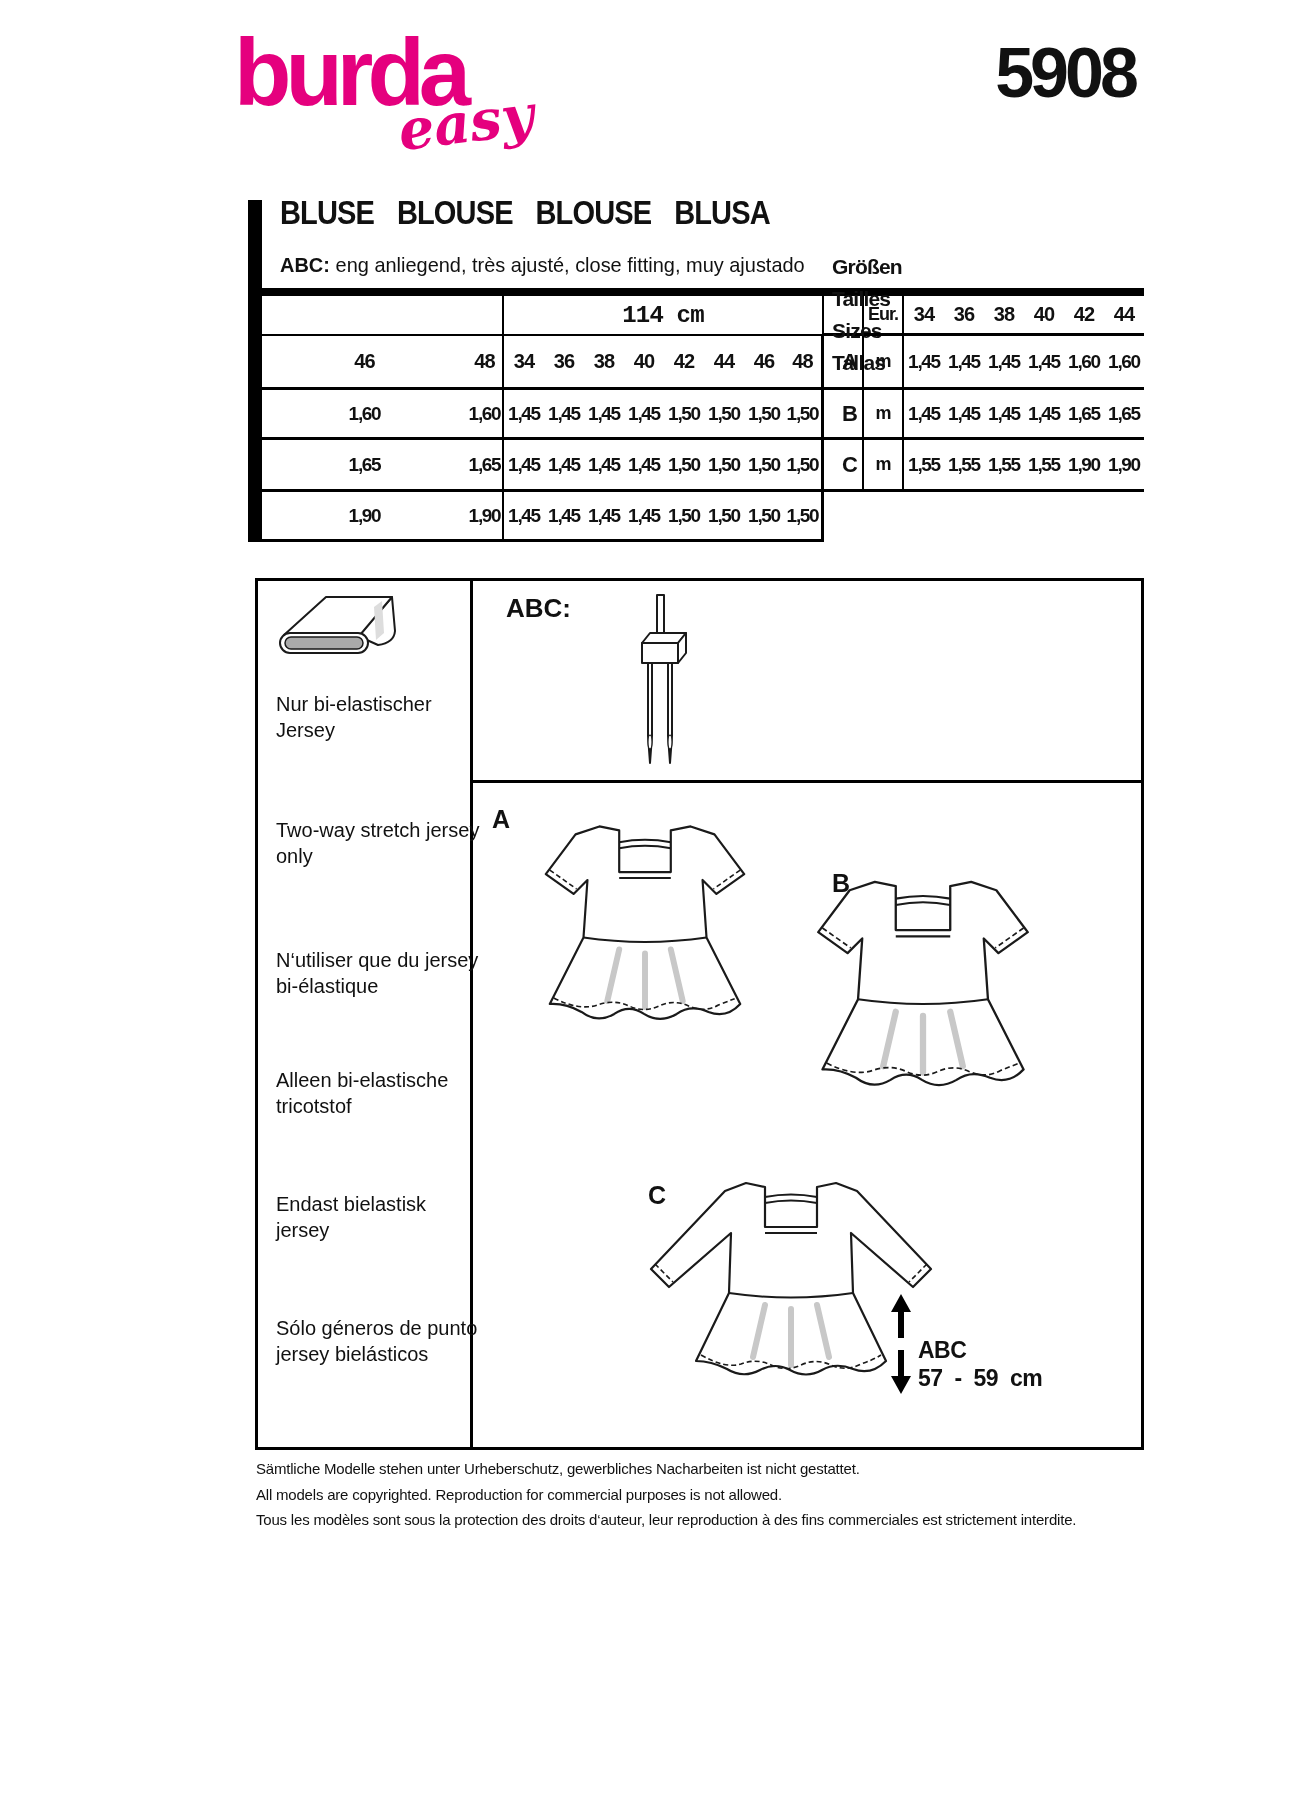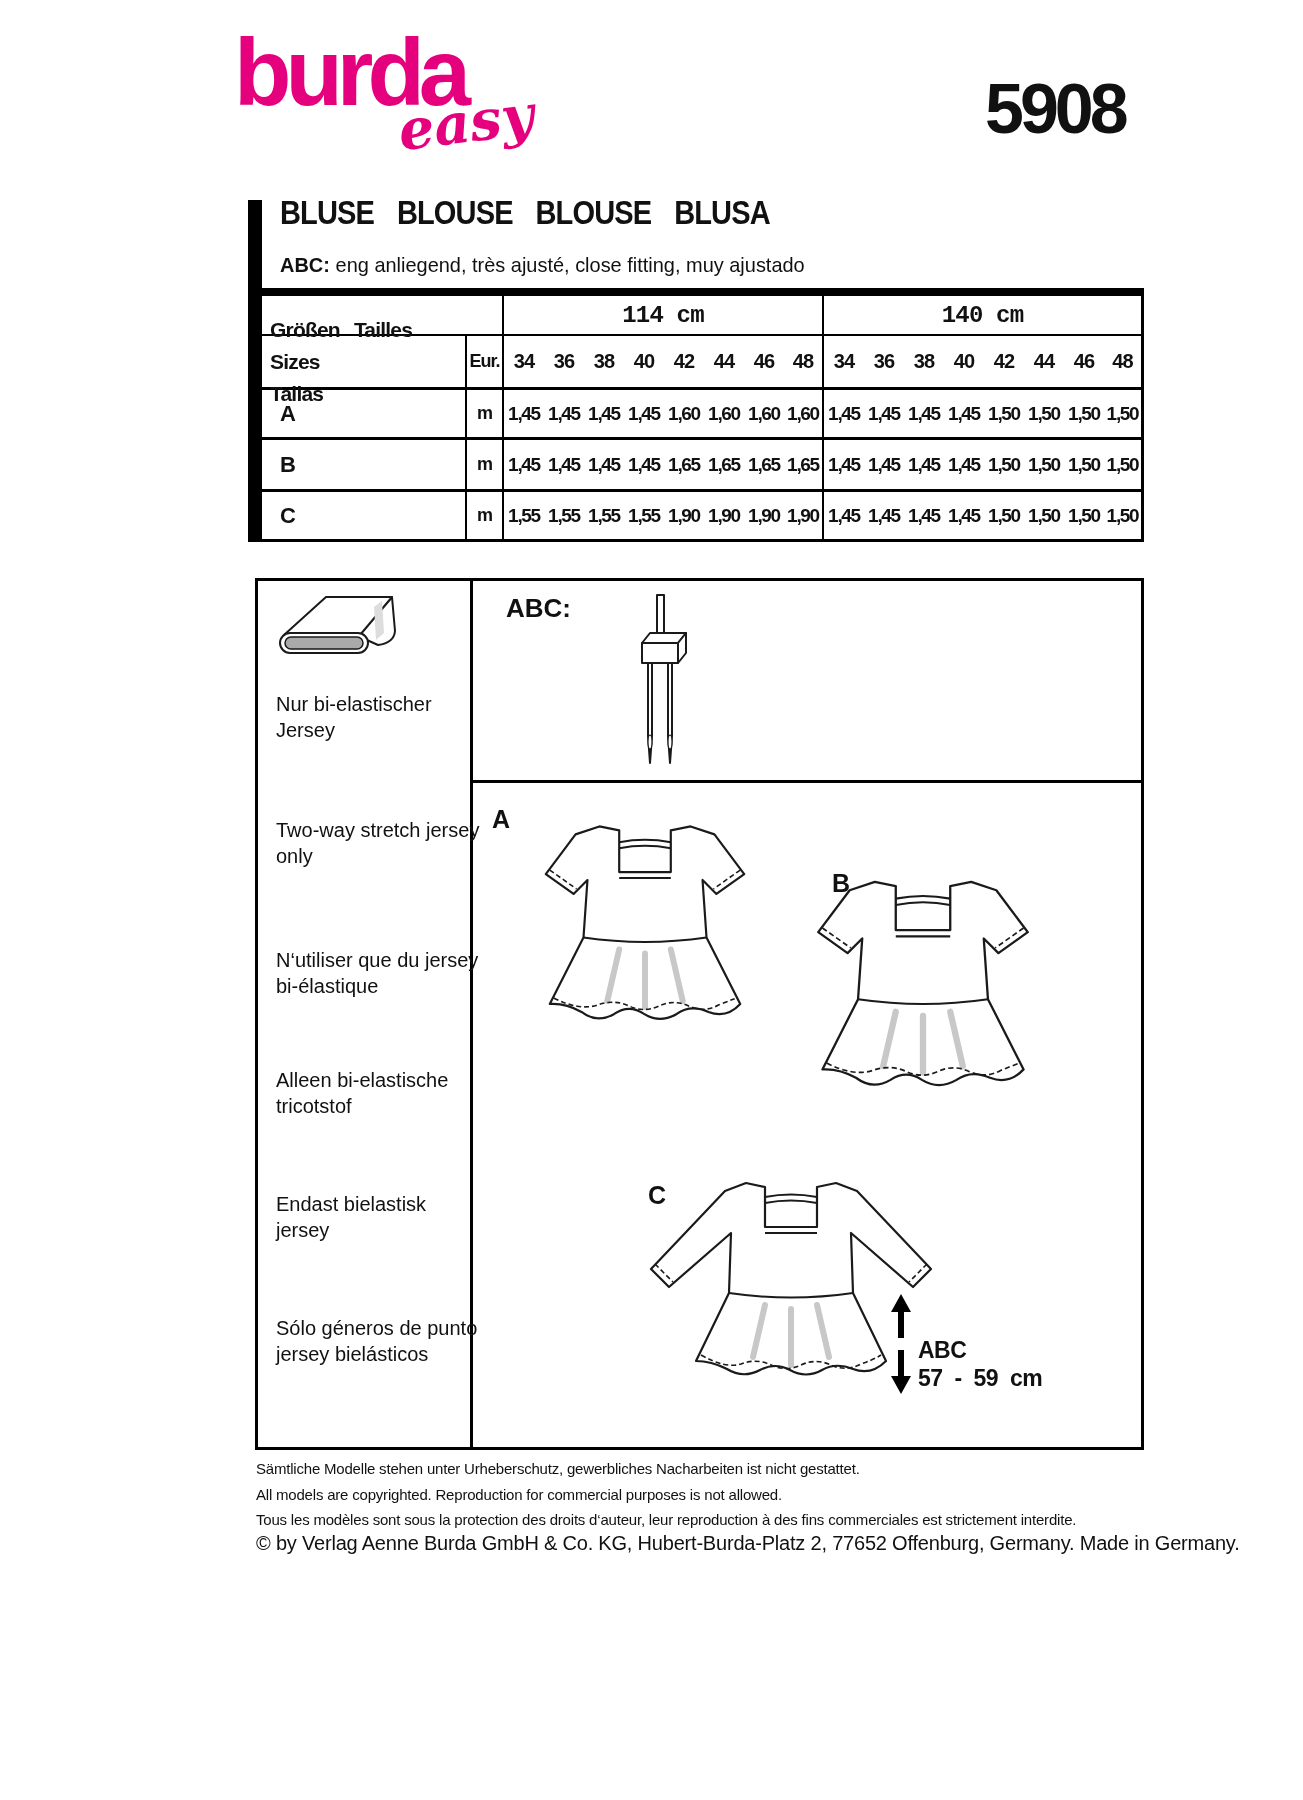--- a/index.html
+++ b/index.html
@@ -5,22 +5,22 @@
   html,body{margin:0;padding:0;background:#ffffff;}
   .page{position:relative;width:1303px;height:1800px;background:#ffffff;overflow:hidden;
         font-family:"Liberation Sans", sans-serif;color:#111;}
 
   
   .logo-burda{position:absolute;left:234px;top:26px;font-size:94px;font-weight:bold;
               letter-spacing:-6px;line-height:1;}
   .logo-easy{position:absolute;left:398px;top:94px;font-size:56px;font-weight:bold;
              font-style:italic;font-family:"DejaVu Serif", serif;line-height:1;
              transform:rotate(-7deg);}
-  .pattern-number{position:absolute;left:985px;top:38px;width:160px;text-align:left;
-                  font-size:70px;font-weight:bold;letter-spacing:-4px;line-height:1;margin-top:36px;}
+  .pattern-number{position:absolute;left:985px;top:38px;width:160px;text-align:center;
+                  font-size:70px;font-weight:bold;letter-spacing:-4px;line-height:1;}
 
   
   .title-bar{position:absolute;left:248px;top:200px;width:14px;height:342px;background:#000;}
   .title-row{position:absolute;left:280px;top:194px;font-size:33px;font-weight:bold;
              letter-spacing:-1px;transform:scaleX(0.88);transform-origin:left;white-space:nowrap;}
   .title-row span{margin-right:26px;}
   .fit-line{position:absolute;left:280px;top:253px;font-size:21px;transform:scaleX(0.95);
             transform-origin:left;white-space:nowrap;}
   .fit-line .lbl{font-weight:bold;margin-right:6px;}
 
@@ -86,21 +86,20 @@
     <span>BLUSE</span><span>BLOUSE</span><span>BLOUSE</span><span>BLUSA</span>
   </div>
   <div class="fit-line">
     <span class="lbl">ABC:</span><span>eng anliegend, très ajusté, close fitting, muy ajustado</span>
   </div>
 
   <div class="size-table">
 
     <div class="c-blank tb2 tr2"></div>
     <div class="c-group tb2 tr2">114 cm</div>
-    <div class="c-group tb2 tr3">140 cm</div>
 
     <div class="c-label tb3 tr2">
       <span>Größen Tailles Sizes</span>
       <span>Tallas</span>
     </div>
     <div class="c-eur tb3 tr2">Eur.</div>
     <div class="c-size tb3">34</div>
     <div class="c-size tb3">36</div>
     <div class="c-size tb3">38</div>
     <div class="c-size tb3">40</div>
@@ -266,15 +265,14 @@
       <polygon points="13,0 3,18 10,18 10,44 16,44 16,18 23,18" fill="#000"></polygon>
       <polygon points="13,100 3,82 10,82 10,56 16,56 16,82 23,82" fill="#000"></polygon>
     </svg>
     <div class="len-label">ABC</div>
     <div class="len-range">57 - 59 cm</div>
   </div>
 
   <div class="foot f0">Sämtliche Modelle stehen unter Urheberschutz, gewerbliches Nacharbeiten ist nicht gestattet.</div>
   <div class="foot f1">All models are copyrighted. Reproduction for commercial purposes is not allowed.</div>
   <div class="foot f2">Tous les modèles sont sous la protection des droits d‘auteur, leur reproduction à des fins commerciales est strictement interdite.</div>
-  <div class="foot f3">© by Verlag Aenne Burda GmbH &amp; Co. KG, Hubert-Burda-Platz 2, 77652 Offenburg, Germany. Made in Germany.</div>
 
 </div>
 
 </body></html>

